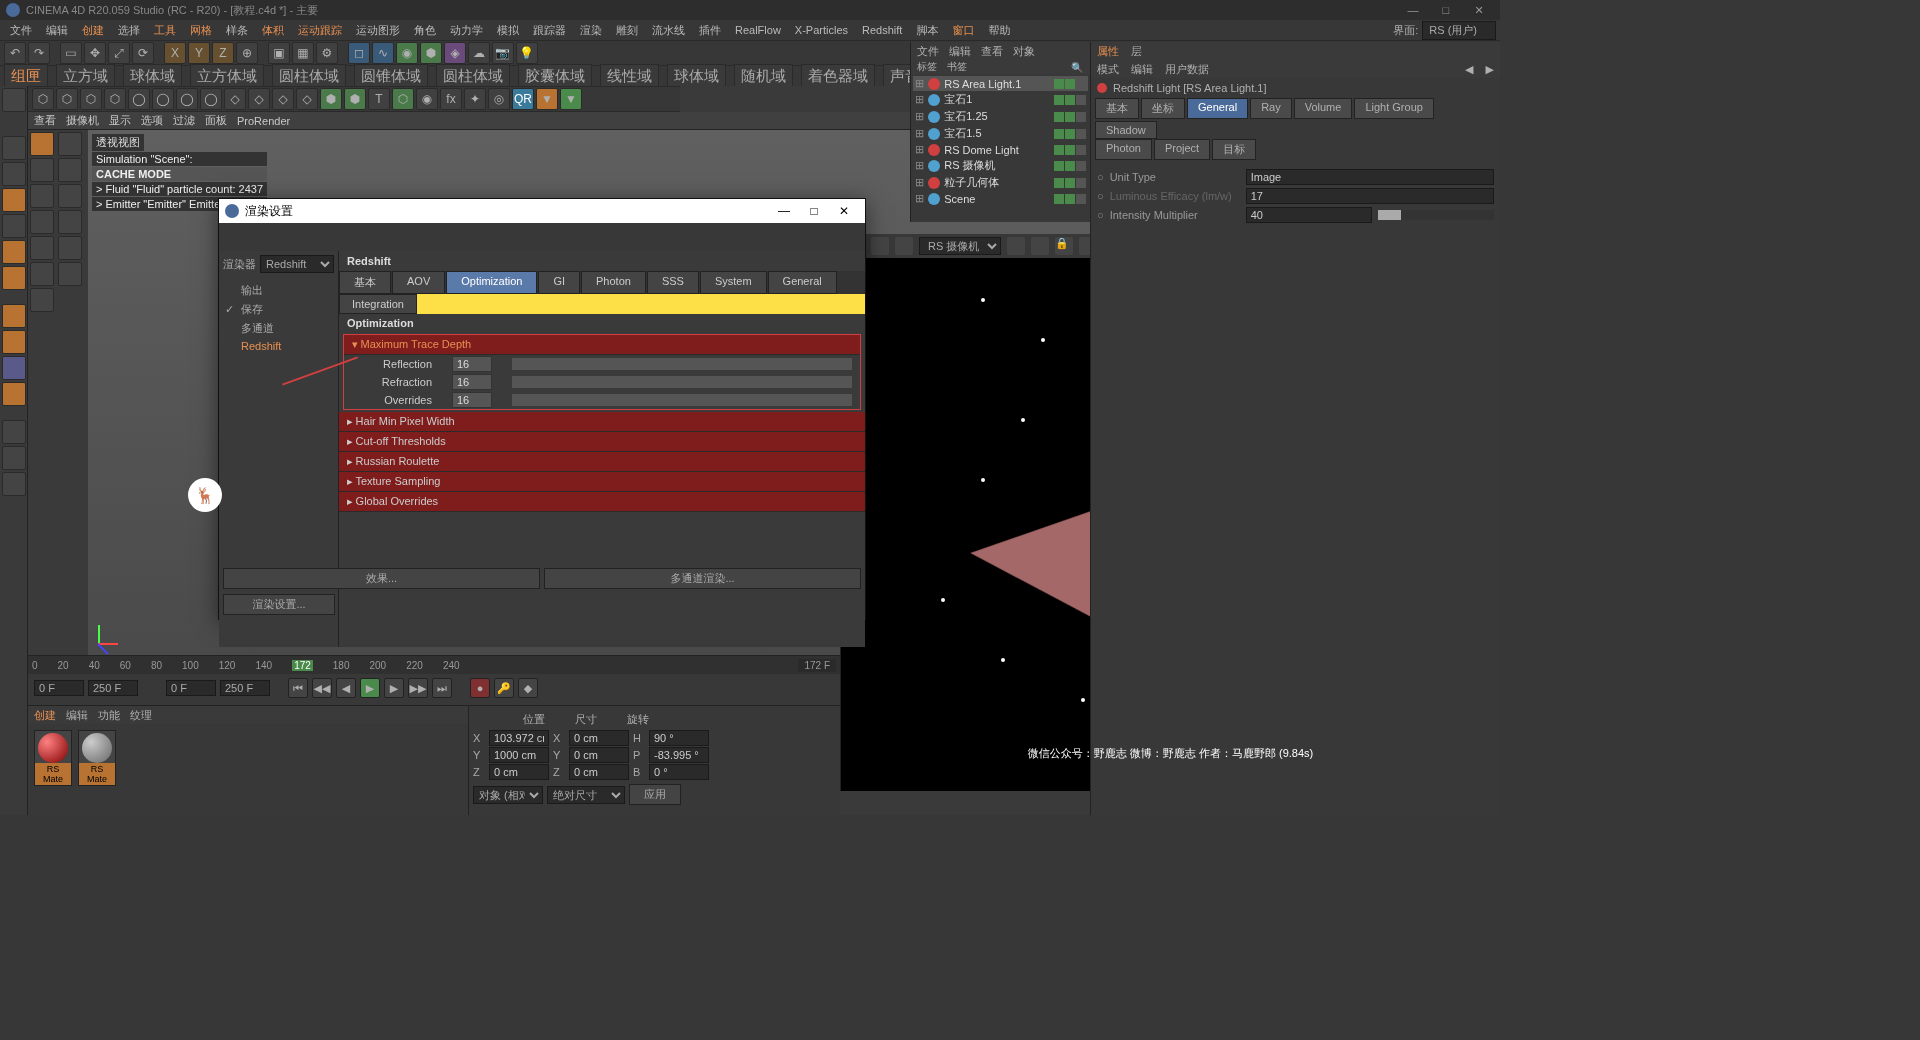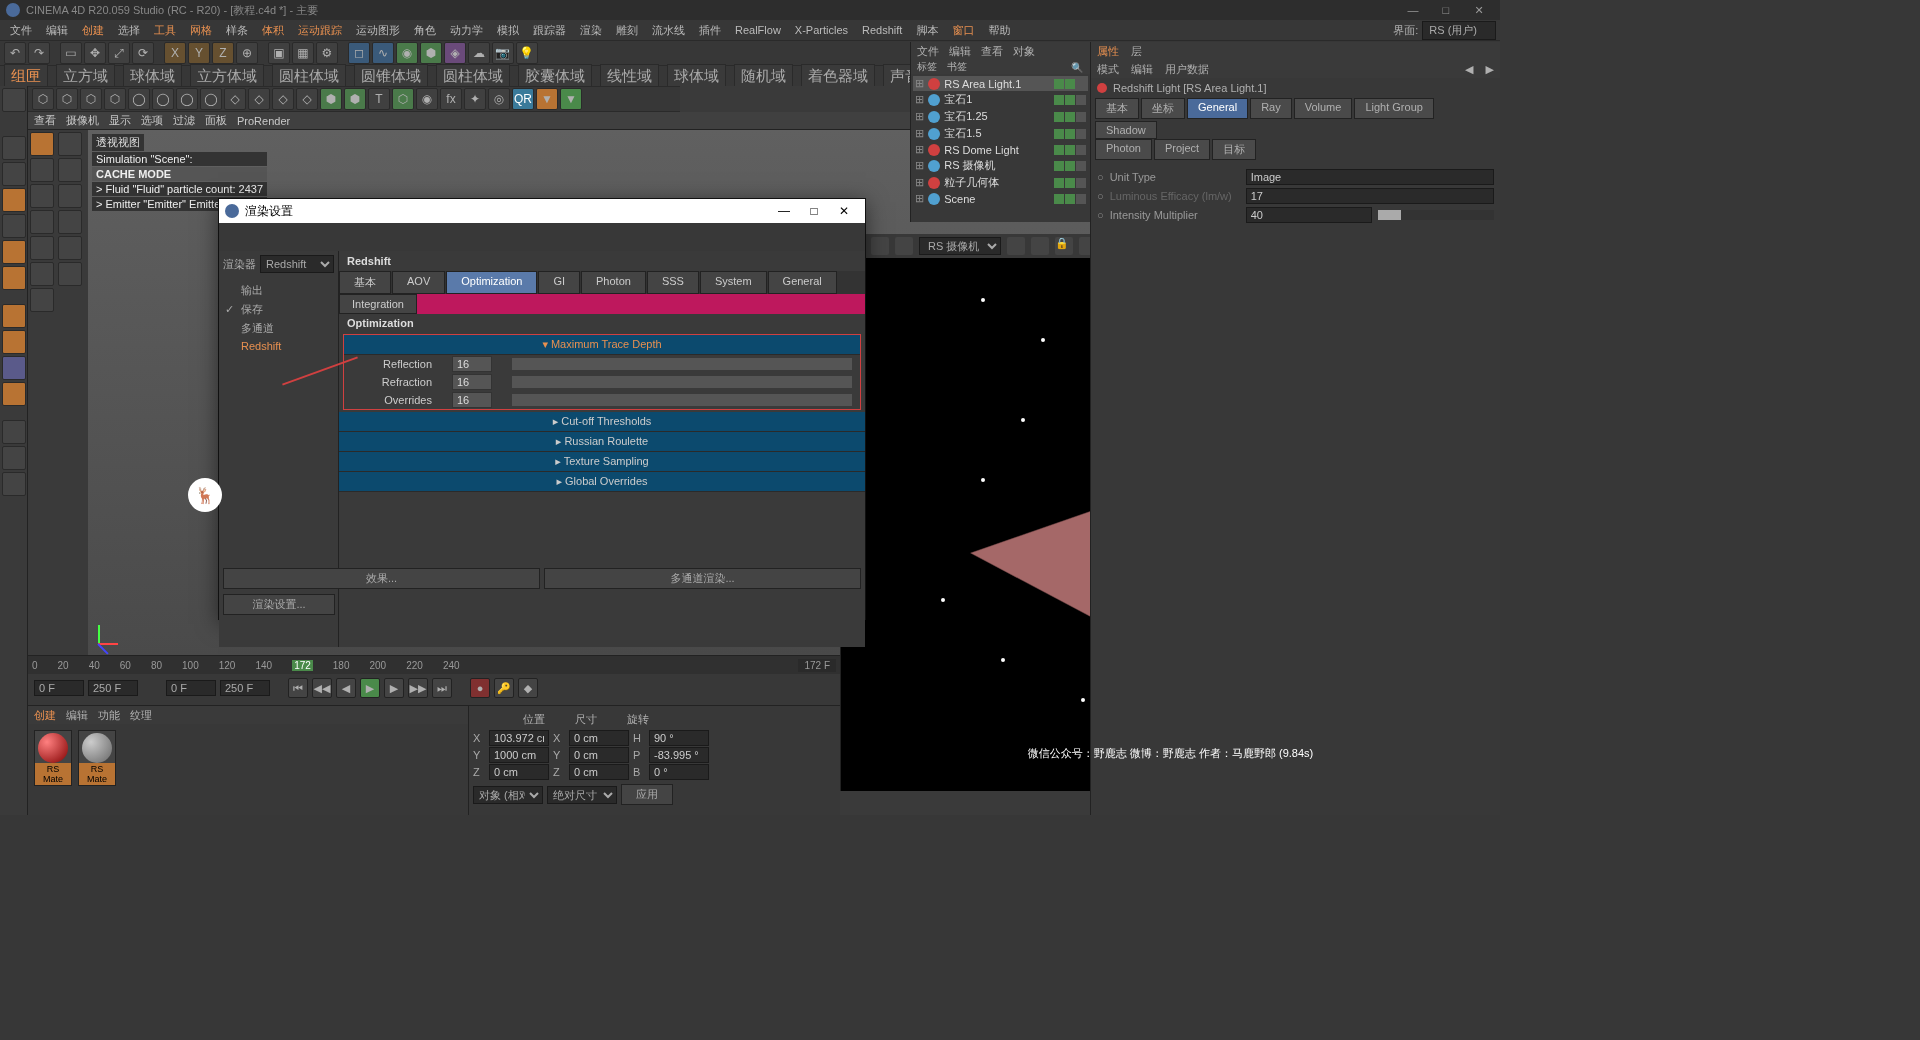--- a/index.html
+++ b/index.html
@@ -80,25 +80,25 @@
 .dialog .dleft .litem.active { color: #e89050; }
 .dialog .dleft .litem .chk { position: absolute; left: 2px; top: 3px; }
 .dialog .dleft .btns { position: absolute; bottom: 30px; left: 4px; right: 4px; display: flex; gap: 4px;}
 .dialog .dleft .btns button { flex: 1; background: #444; border: 1px solid #222; color: #aaa; font-size: 11px; padding: 2px;}
 .dialog .dleft .mysettings { position: absolute; bottom: 8px; left: 22px; color: #e89050; }
 .dialog .dright { flex: 1; background: #3a3a3a; display: flex; flex-direction: column; }
 .dialog .dright .dhdr { padding: 4px 8px; font-weight: bold; color: #ddd; }
 .dialog .rtabs { display: flex; background: #333; }
 .dialog .rtabs .rtab { padding: 3px 14px; background: #444; border: 1px solid #222; color: #ccc; font-size: 11px; margin-right: 1px;}
 .dialog .rtabs .rtab.active { background: #5a7aaa; color: #fff; }
-.dialog .rtabs2 { display: flex; background: #be185d; align-items: flex-end; }
+.dialog .rtabs2 { display: flex; background: #fde047; align-items: flex-end; }
 .dialog .rtabs2 .rtab { padding: 3px 12px; background: #444; border: 1px solid #222; color: #ccc; font-size: 11px;}
 .dialog .section-hdr { padding: 3px 8px; background: #3a3a3a; color: #ddd; font-weight: bold;}
 .dialog .highlight-box { border: 1px solid #d04040; margin: 2px 4px; }
-.dialog .collapsible { padding: 3px 8px; background: #0c4a6e; border-bottom: 1px solid #2a2a2a; color: #ccc; cursor: pointer; text-align: center;}
+.dialog .collapsible { padding: 3px 8px; background: #7f1d1d; border-bottom: 1px solid #2a2a2a; color: #ccc; cursor: pointer;}
 .dialog .collapsible::before { content: "▸ "; }
 .dialog .collapsible.open::before { content: "▾ "; }
 .dialog .setrow { display: flex; align-items: center; padding: 1px 8px; gap: 20px; }
 .dialog .setrow .slabel { width: 80px; text-align: right; color: #ccc; }
 .dialog .setrow input { width: 40px; background: #555; border: 1px solid #333; color: #ddd; padding: 1px 4px; font-size: 11px;}
 .dialog .setrow .slider { flex: 1; height: 12px; background: #555; }
 .dialog .bottom-btn { position: absolute; bottom: 4px; left: 4px; width: 112px; background: #444; border: 1px solid #222; color: #aaa; padding: 2px; text-align: center; font-size: 11px;}
 
 .obj-header { height: 18px; background: #3a3a3a; display: flex; align-items: center; padding: 0 6px; gap: 10px; }
 .obj-list { padding: 2px; }
@@ -379,21 +379,21 @@
       <div class="row">
           <span class="lbl">Z</span>
           <input value="0 cm" style="">
           <span class="lbl">Z</span>
           <input value="0 cm" style="">
           <span class="lbl">B</span>
           <input value="0 °" style="">
         </div>
       <div class="row" style="margin-top:4px">
         <select style="background:#2a2a2a;border:1px solid #1a1a1a;color:#aaa;font-size:11px;padding:1px;width:70px"><option>对象 (相对)</option></select>
-        <select style="background:#2a2a2a;border:1px solid #1a1a1a;color:#aaa;font-size:11px;padding:1px;width:70px"><option>绝对尺寸</option></select>
+        <select style="background:#2a2a2a;border:1px solid #1a1a1a;color:#aaa;font-size:11px;padding:1px;width:78px"><option>绝对尺寸</option></select>
         <button style="background:#444;border:1px solid #222;color:#aaa;padding:2px 14px;font-size:11px">应用</button>
       </div>
     </div>
 
     <div class="render-view">
       <div class="render-toolbar">
         <span class="rbtn"></span>
         <span class="rbtn"></span>
         <span class="rbtn"></span>
         <select><option>RS 摄像机</option></select>
@@ -638,20 +638,21 @@
               <div class="slider"></div>
             </div>
             <div class="setrow">
               <span class="slabel">Overrides</span>
               <input value="16" style="">
               <div class="slider"></div>
             </div>
           </div>
       </div>
       <div id="collapsibles">
+          <div class="collapsible">Hair Min Pixel Width</div>
           <div class="collapsible">Cut-off Thresholds</div>
           <div class="collapsible">Russian Roulette</div>
           <div class="collapsible">Texture Sampling</div>
           <div class="collapsible">Global Overrides</div>
         </div>
     </div>
   </div>
   <div class="bottom-btn">渲染设置...</div>
 </div>
 

